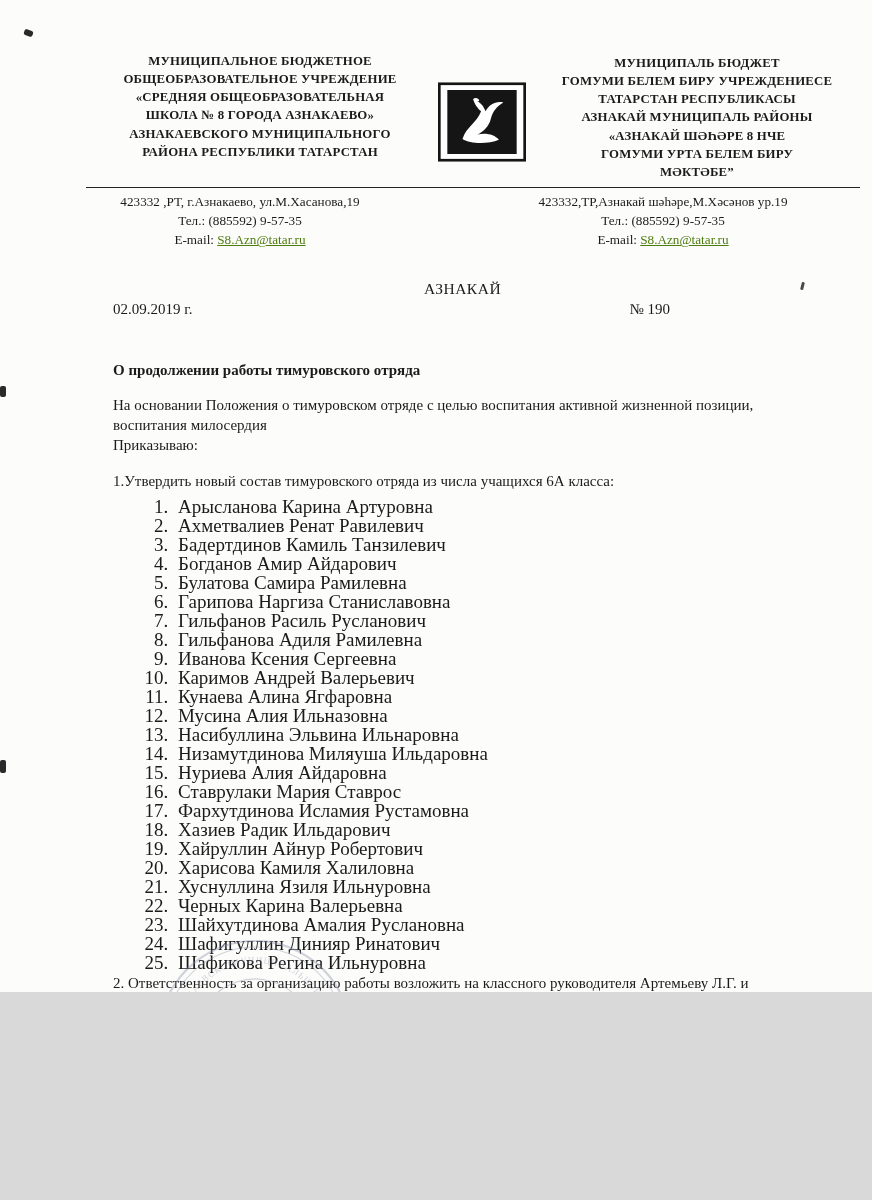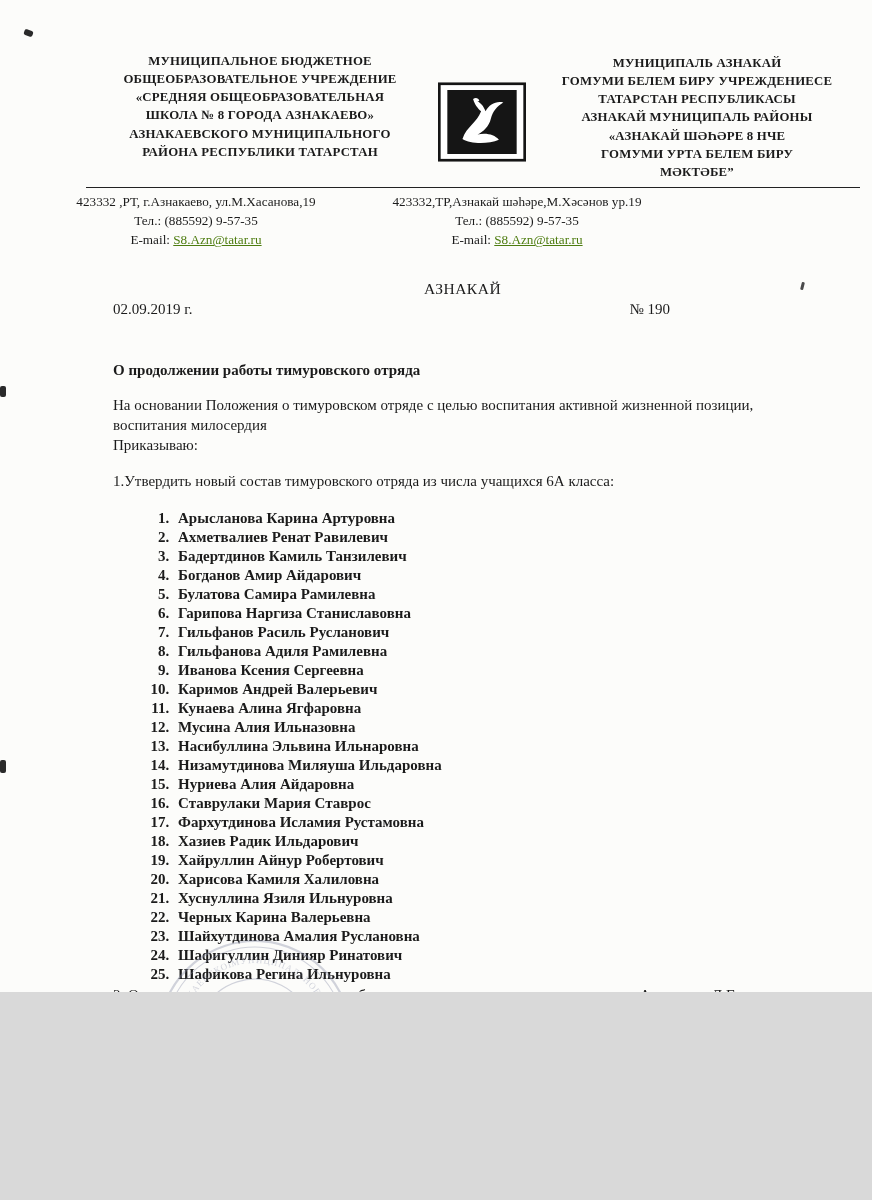--- a/index.html
+++ b/index.html
@@ -11,34 +11,34 @@
   
   .doc-header{display:flex;justify-content:space-between;align-items:flex-start;
     padding:52px 14px 0 92px;}
   .org-block{font-weight:bold;font-size:12.8px;line-height:1.42;text-align:center;letter-spacing:.2px;}
   .org-left{width:336px;}
   .org-right{width:322px;padding-top:2px;}
   .logo-box{width:96px;margin:30px 4px 0 4px;flex:0 0 auto;}
   .logo-box svg{display:block;width:90px;height:80px;margin:0 auto;}
   .header-rule{margin:6px 12px 0 86px;border-top:1.6px solid #222;height:0;}
   
-  .contacts{display:flex;padding:4px 44px 0 40px;}
+  .contacts{display:flex;justify-content:space-between;padding:4px 44px 0 84px;}
   .contact{font-size:13.2px;line-height:1.45;text-align:center;}
   .contact-left{width:312px;}
   .contact-right{width:330px;}
   .email-link{text-decoration:underline;color:#4d7c0f;cursor:pointer;}
   
   .content{padding:0 60px 0 113px;}
   .order-title{margin-top:30px;text-align:center;font-size:15.5px;letter-spacing:.5px;}
   .date-row{display:flex;justify-content:space-between;font-size:15px;margin-top:3px;padding-right:142px;}
   .subject{margin-top:44px;font-weight:bold;font-size:15px;}
   .preamble{margin-top:16px;font-size:15px;line-height:1.34;}
   .command{font-size:15px;line-height:1.34;}
   .item1{margin-top:16px;font-size:15px;line-height:1.34;}
-  ol.students{margin:18px 0 0 0;padding-left:60px;font-size:15px;line-height:19px;font-weight:bold;}
+  ol.students{margin:6px 0 0 0;padding-left:60px;font-size:19px;line-height:19px;}
   ol.students li{padding-left:5px;}
   .item2{margin-top:1px;font-size:15px;line-height:1.34;}
   .sign-row{margin-top:20px;font-size:15px;}
   .sign-spacer{display:inline-block;width:78px;}
   .ack-row{margin-top:22px;font-size:15px;}
   .ack-gap{display:inline-block;width:8px;}
   .ack2-row{margin-top:6px;margin-left:112px;font-size:13px;}
   
   .overlay{position:absolute;inset:0;pointer-events:none;}
   
@@ -73,21 +73,21 @@
       <svg viewBox="0 0 100 90" aria-hidden="true">
         <rect x="2" y="2" width="96" height="86" fill="#ffffff" stroke="#151515" stroke-width="3"></rect>
         <rect x="11" y="9" width="78" height="72" fill="#151515"></rect>
         <path d="M28,64 C33,50 44,46 49,33 C45,29 42,26 40,19 C48,22 52,27 54,33
                  C58,25 66,21 74,23 C67,27 62,33 60,41 C58,50 51,56 45,59
                  C55,57 64,59 69,65 C57,70 37,70 28,64 Z" fill="#ffffff"></path>
         <path d="M40,19 C43,17 46,18 47,21 C45,22 42,22 40,19 Z" fill="#ffffff"></path>
       </svg>
     </div>
     <div class="org-block org-right">
-        <div>МУНИЦИПАЛЬ  АЗНАКАЙ</div>
+        <div>МУНИЦИПАЛЬ  БЮДЖЕТ</div>
         <div>ГОМУМИ БЕЛЕМ БИРУ УЧРЕЖДЕНИЕСЕ</div>
         <div>ТАТАРСТАН РЕСПУБЛИКАСЫ</div>
         <div>АЗНАКАЙ МУНИЦИПАЛЬ РАЙОНЫ</div>
         <div>«АЗНАКАЙ ШӘҺӘРЕ 8 НЧЕ</div>
         <div>ГОМУМИ УРТА БЕЛЕМ  БИРУ</div>
         <div>МӘКТӘБЕ”</div>
       </div>
   </div>
 
   <div class="header-rule"></div>

